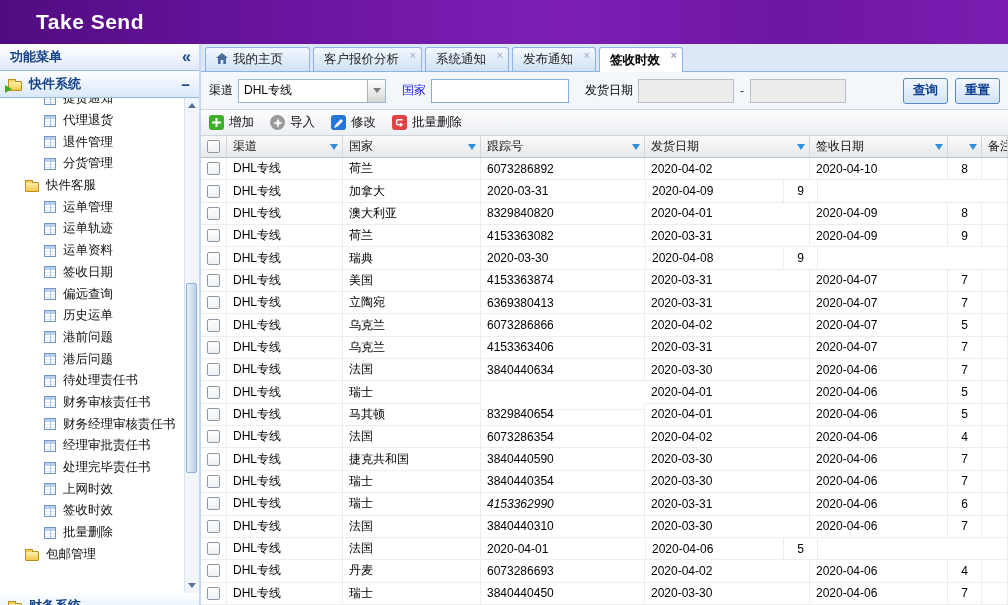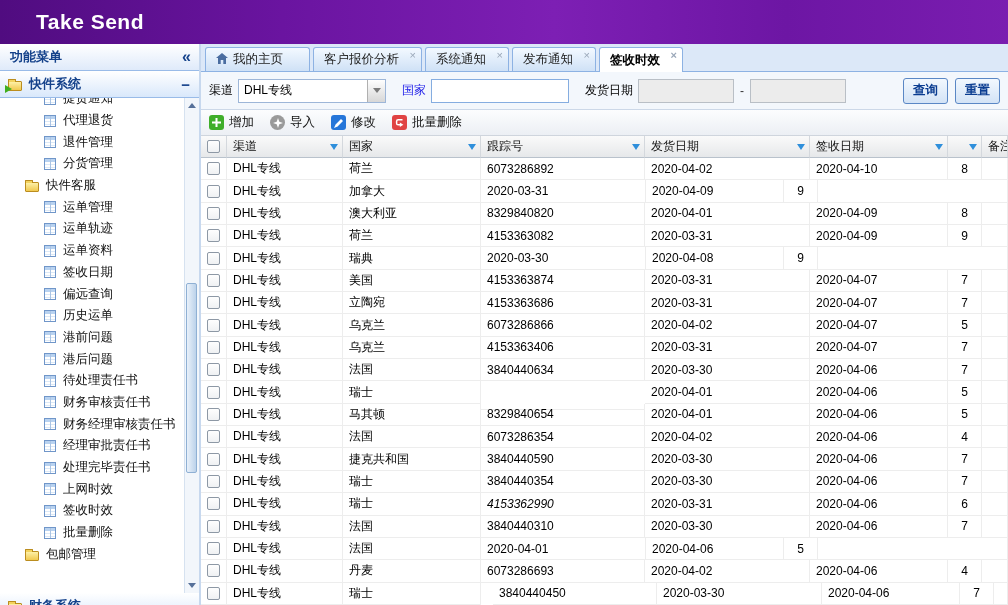--- a/index.html
+++ b/index.html
@@ -429,21 +429,21 @@
             <div class="cell" style="width: 138px;">2020-04-07</div>
             <div class="cell center" style="width: 34px;">7</div>
             <div class="cell" style="flex: 1 1 0%;"></div>
           </div>
           <div class="grow">
             <div class="cell center" style="width: 26px;">
               <input type="checkbox" style="">
             </div>
             <div class="cell" style="width: 116px;">DHL专线</div>
             <div class="cell" style="width: 138px;">立陶宛</div>
-            <div class="cell" style="width: 164px;">4153363686</div>
+            <div class="cell" style="width: 164px;">6369380413</div>
             <div class="cell" style="width: 165px;">2020-03-31</div>
             <div class="cell" style="width: 138px;">2020-04-07</div>
             <div class="cell center" style="width: 34px;">7</div>
             <div class="cell" style="flex: 1 1 0%;"></div>
           </div>
           <div class="grow">
             <div class="cell center" style="width: 26px;">
               <input type="checkbox" style="">
             </div>
             <div class="cell" style="width: 116px;">DHL专线</div>
@@ -584,21 +584,21 @@
             <div class="cell" style="width: 138px;">2020-04-06</div>
             <div class="cell center" style="width: 34px;">4</div>
             <div class="cell" style="flex: 1 1 0%;"></div>
           </div>
           <div class="grow">
             <div class="cell center" style="width: 26px;">
               <input type="checkbox" style="">
             </div>
             <div class="cell" style="width: 116px;">DHL专线</div>
             <div class="cell" style="width: 138px;">瑞士</div>
-            <div class="cell" style="width: 164px; margin-left: 12px;">3840440450</div>
+            <div class="cell" style="width: 164px;">3840440450</div>
             <div class="cell" style="width: 165px;">2020-03-30</div>
             <div class="cell" style="width: 138px;">2020-04-06</div>
             <div class="cell center" style="width: 34px;">7</div>
             <div class="cell" style="flex: 1 1 0%;"></div>
           </div>
         </div>
     </div>
   </div>
 </div>
 

